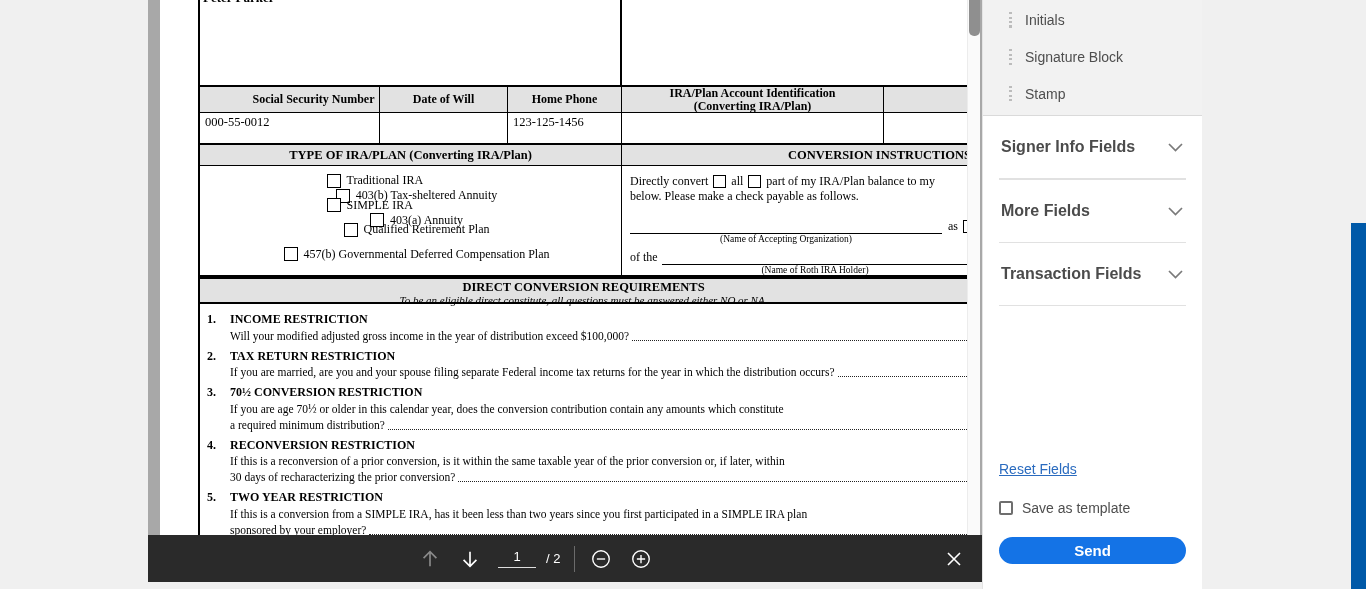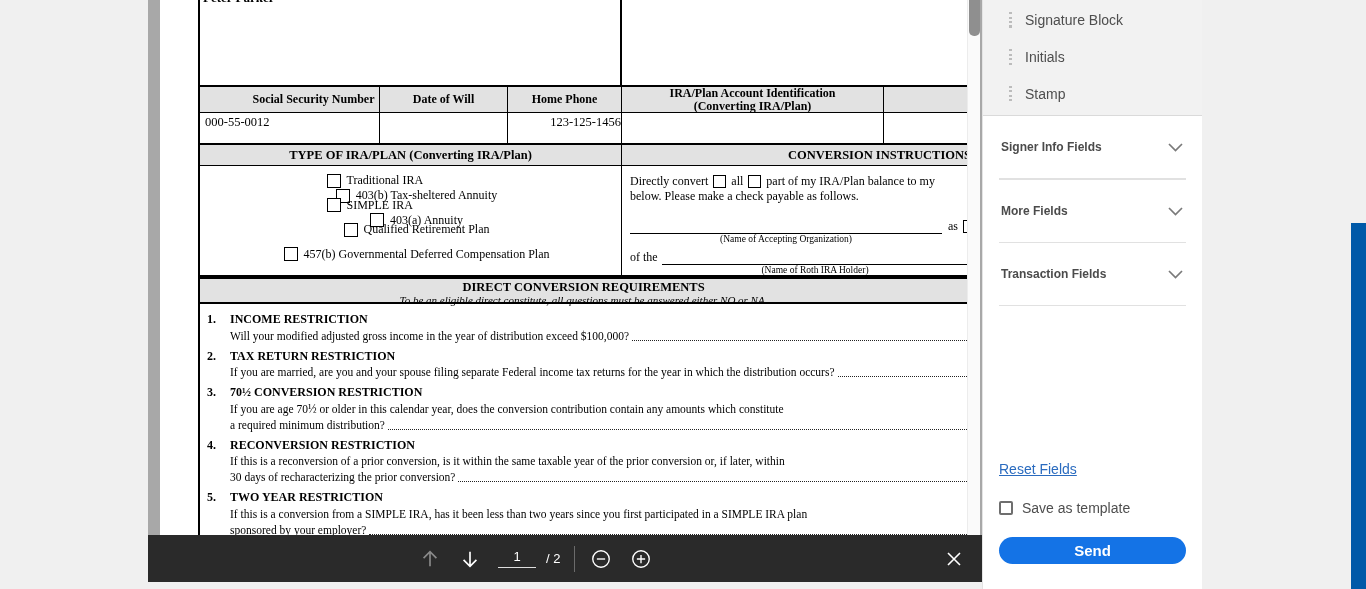--- a/index.html
+++ b/index.html
@@ -21,21 +21,21 @@
   .doc-thumb { position:absolute; left:1px; top:0; width:11px; height:36px; background:#8f8f8f; border-radius:0 0 5px 5px; }
 
   .t-outer { position:absolute; left:38px; top:0; width:950px; }
 
   .box-top { height:85px; border-left:2px solid #000; position:relative; }
   .box-top .vline { position:absolute; left:420px; top:0; width:2px; height:85px; background:#000; }
   .name-sliver { position:absolute; left:3px; top:-10px; font-weight:bold; font-size:13px; }
 
   .hdr-row { display:flex; background:#e2e2e2; border-top:2px solid #000; border-left:2px solid #000; border-bottom:1px solid #000; height:28px; }
   .hdr-cell { border-right:1px solid #000; display:flex; flex-direction:column; align-items:center; justify-content:center; font-weight:bold; font-size:12px; line-height:13px; text-align:center; overflow:hidden; }
-  .c-ssn { width:180px;padding-left:48px; } .c-dob { width:128px; } .c-phone { width:114px;text-align:right; } .c-ira { width:262px; } .c-tru { width:256px; }
+  .c-ssn { width:180px;padding-left:48px; } .c-dob { width:128px; } .c-phone { width:114px; } .c-ira { width:262px; } .c-tru { width:256px; }
 
   .data-row { display:flex; border-left:2px solid #000; border-bottom:2px solid #000; height:32px; }
   .data-cell { border-right:1px solid #000; font-size:12.5px; padding:2px 0 0 5px; overflow:hidden; }
 
   .type-row { display:flex; background:#e2e2e2; height:21px; border-left:2px solid #000; border-bottom:1px solid #000; }
   .type-left { width:422px; border-right:1px solid #000; display:flex; align-items:center; justify-content:center; font-weight:bold; font-size:12.5px; }
   .type-right { width:520px; display:flex; align-items:center; font-weight:bold; font-size:12.5px; padding-left:166px; white-space:nowrap; }
 
   .cb-area { display:flex; height:111px; border-left:2px solid #000; border-bottom:2px solid #000; }
   .cb-left { width:422px; border-right:1px solid #000; padding:7px 0 0 12px; }
@@ -84,21 +84,21 @@
   .tb-zoom { margin-left:12px; color:#fff; }
   .tb-close { position:absolute; right:14px; top:10px; width:28px; height:28px; display:flex; align-items:center; justify-content:center; color:#fff; cursor:pointer; }
 
   
   .sidebar { position:absolute; left:982px; top:0; width:220px; height:589px; background:#fff; border-left:1px solid #e4e4e4; }
   .tray { background:#f2f2f2; height:116px; padding-top:1px; border-bottom:1px solid #dadada; }
   .tray-item { height:37px; display:flex; align-items:center; padding-left:26px; gap:13px; font-size:14px; color:#4e4e4e; cursor:grab; }
   .grip { width:3px; height:16px; background:repeating-linear-gradient(to bottom,#bcbcbc 0 2px,transparent 2px 4.5px); flex:none; }
   .sb-section { height:62px; display:flex; align-items:center; justify-content:space-between; padding:0 18px; cursor:pointer; }
   .sb-section:first-of-type { height:70px; padding-top:10px; }
-  .sb-label { font-weight:bold; font-size:12px; color:#4b4b4b; }
+  .sb-label { font-weight:bold; font-size:16px; color:#4b4b4b; }
   .sb-divider { height:1px; background:#e1e1e1; margin:0 16px; }
   .sb-bottom { position:absolute; left:16px; right:16px; top:460px; }
   .reset-link { font-size:14px; text-decoration:underline; cursor:pointer; display:inline-block; }
   .save-row { display:flex; align-items:center; gap:9px; margin-top:22px; }
   .save-cbx { width:14px; height:14px; border:2px solid #6e6e6e; border-radius:2px; background:#fff; cursor:pointer; flex:none; }
   .save-label { font-size:14px; color:#4e4e4e; }
   .send-btn { margin-top:21px; width:100%; height:27px; border:none; border-radius:14px; color:#fff; font-weight:bold; font-size:15px; font-family:"Liberation Sans",sans-serif; cursor:pointer; }
 
   .edge-bar { position:absolute; left:1351px; top:223px; width:15px; height:366px; }
 </style>
@@ -305,25 +305,25 @@
           <path d="M2 2l12 12M14 2L2 14" stroke="currentColor" stroke-width="1.6"></path>
         </svg>
     </div>
   </div>
 </div>
 
 <div class="sidebar">
   <div class="tray">
     <div class="tray-item">
       <span class="grip"></span>
-      <span>Signature Block</span>
+      <span>Initials</span>
     </div>
     <div class="tray-item">
       <span class="grip"></span>
-      <span>Initials</span>
+      <span>Signature Block</span>
     </div>
     <div class="tray-item">
       <span class="grip"></span>
       <span>Stamp</span>
     </div>
   </div>
 
   <div class="sb-section">
     <span class="sb-label">Signer Info Fields</span>
     <svg width="17" height="11" viewBox="0 0 17 11">

